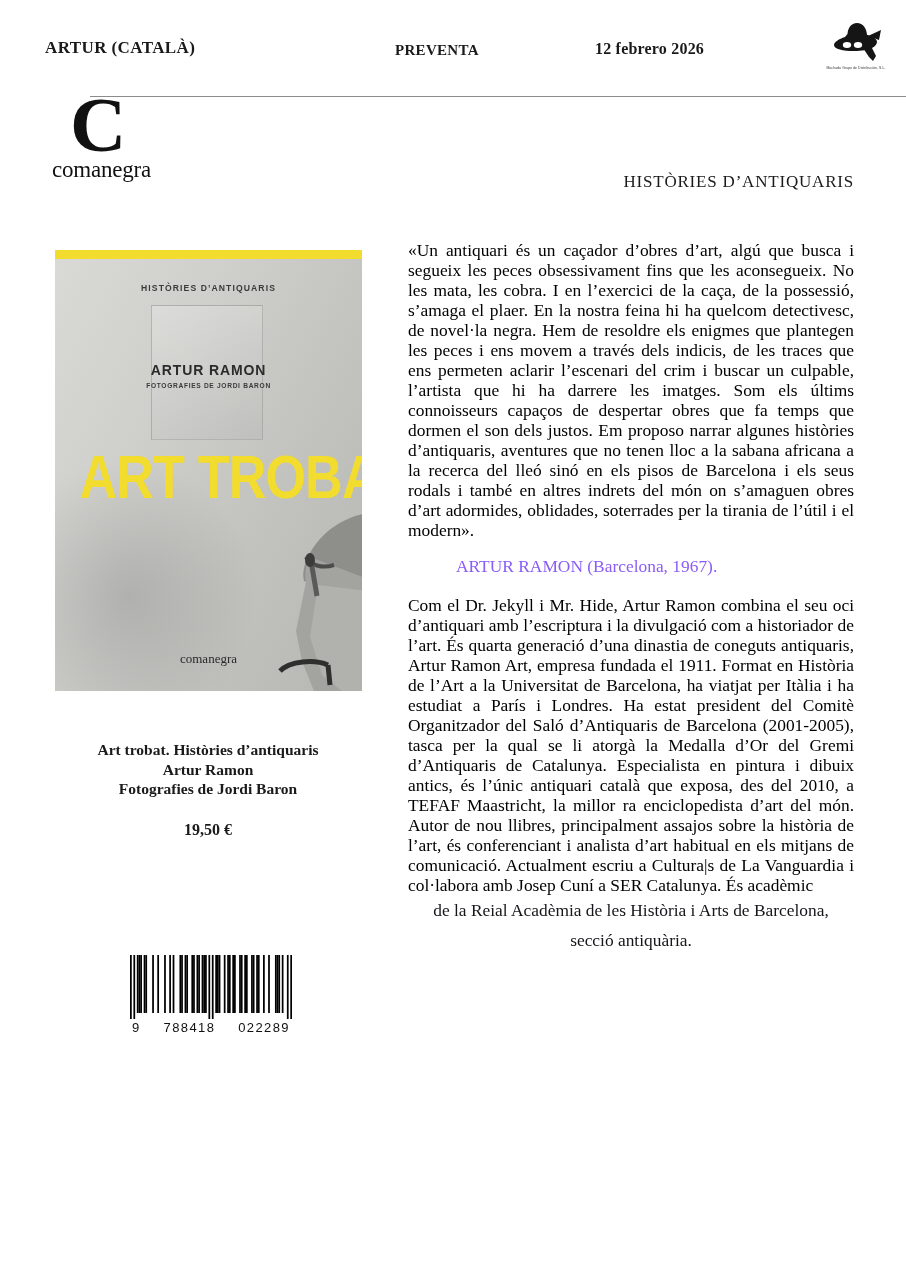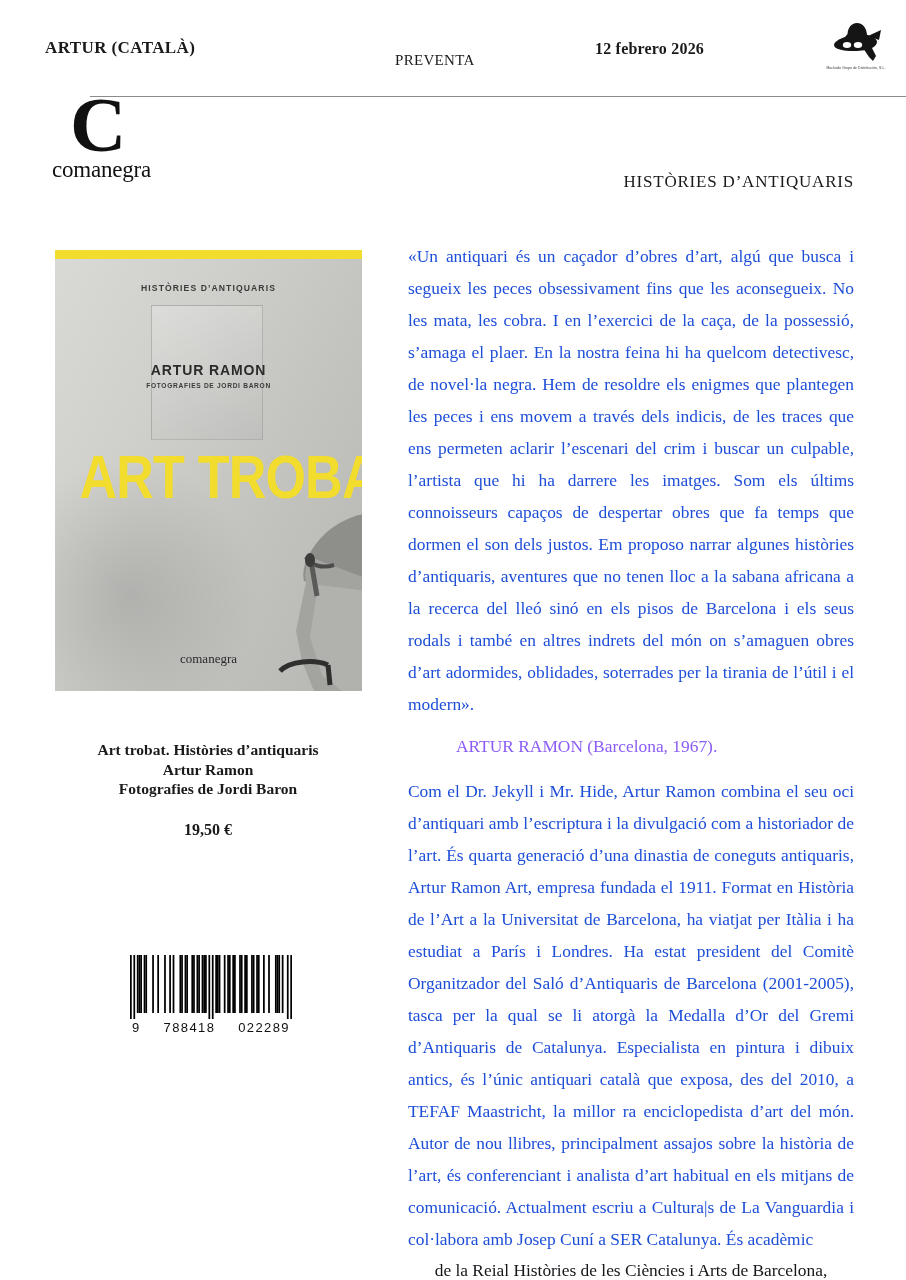--- a/index.html
+++ b/index.html
@@ -20,23 +20,22 @@
     left: 45px; top: 28px; width: 816px; height: 48px;
   }
   .header-title {
     position: absolute; left: 0; top: 10px;
     font-weight: bold; font-size: 17px;
     font-variant: small-caps;
     letter-spacing: 0.4px;
   }
   .header-center {
     position: absolute; left: 350px; top: 14px;
-    font-weight: normal; font-size: 15px;
+    font-weight: bold; font-size: 15px;
     letter-spacing: 0.3px;
-    margin-top: 10px;
   }
   .header-date {
     position: absolute; left: 550px; top: 12px;
     font-weight: bold; font-size: 16px;
     letter-spacing: 0.2px;
   }
   .header-rule {
     position: absolute; left: 45px; top: 68px;
     width: 816px; height: 1px; background: #8b8b8b;
   }
@@ -84,24 +83,24 @@
   }
   .series-title {
     text-align: right;
     font-size: 17px;
     letter-spacing: 0.8px;
     margin-bottom: 48px;
     color: #1a1a1a;
   }
   .body-text {
     font-size: 17.4px;
-    line-height: 32px;
+    line-height: 20px;
     text-align: justify;
     text-justify: inter-word;
-    color: #1d4ed8;
+    color: #000000;
     hyphens: none;
   }
   .body-text p { margin: 0; }
   .attrib {
     font-size: 17.4px;
     line-height: 30.6px;
     margin-top: 11px;
     text-indent: 48px;
     color: #8b5cf6;
   }
@@ -341,16 +340,16 @@
 <div class="right-col">
   <div class="series-title">HISTÒRIES D’ANTIQUARIS</div>
   <div class="body-text">
     <p>«Un antiquari és un caçador d’obres d’art, algú que busca i segueix les peces obsessivament fins que les aconsegueix. No les mata, les cobra. I en l’exercici de la caça, de la possessió, s’amaga el plaer. En la nostra feina hi ha quelcom detectivesc, de novel·la negra. Hem de resoldre els enigmes que plantegen les peces i ens movem a través dels indicis, de les traces que ens permeten aclarir l’escenari del crim i buscar un culpable, l’artista que hi ha darrere les imatges. Som els últims connoisseurs capaços de despertar obres que fa temps que dormen el son dels justos. Em proposo narrar algunes històries d’antiquaris, aventures que no tenen lloc a la sabana africana a la recerca del lleó sinó en els pisos de Barcelona i els seus rodals i també en altres indrets del món on s’amaguen obres d’art adormides, oblidades, soterrades per la tirania de l’útil i el modern».</p>
   </div>
   <div class="attrib">ARTUR RAMON (Barcelona, 1967).</div>
   <div class="body-text bio">
     <p>Com el Dr. Jekyll i Mr. Hide, Artur Ramon combina el seu oci d’antiquari amb l’escriptura i la divulgació com a historiador de l’art. És quarta generació d’una dinastia de coneguts antiquaris, Artur Ramon Art, empresa fundada el 1911. Format en Història de l’Art a la Universitat de Barcelona, ha viatjat per Itàlia i ha estudiat a París i Londres. Ha estat president del Comitè Organitzador del Saló d’Antiquaris de Barcelona (2001-2005), tasca per la qual se li atorgà la Medalla d’Or del Gremi d’Antiquaris de Catalunya. Especialista en pintura i dibuix antics, és l’únic antiquari català que exposa, des del 2010, a TEFAF Maastricht, la millor ra enciclopedista d’art del món. Autor de nou llibres, principalment assajos sobre la història de l’art, és conferenciant i analista d’art habitual en els mitjans de comunicació. Actualment escriu a Cultura|s de La Vanguardia i col·labora amb Josep Cuní a SER Catalunya. És acadèmic</p>
   </div>
   <div class="bio-tail">
-    <div>de la Reial Històries de les Ciències i Arts de Barcelona,</div>
+    <div>de la Reial Acadèmia de les Història i Arts de Barcelona,</div>
     <div>secció antiquària.</div>
   </div>
 </div>
 
 </body></html>

